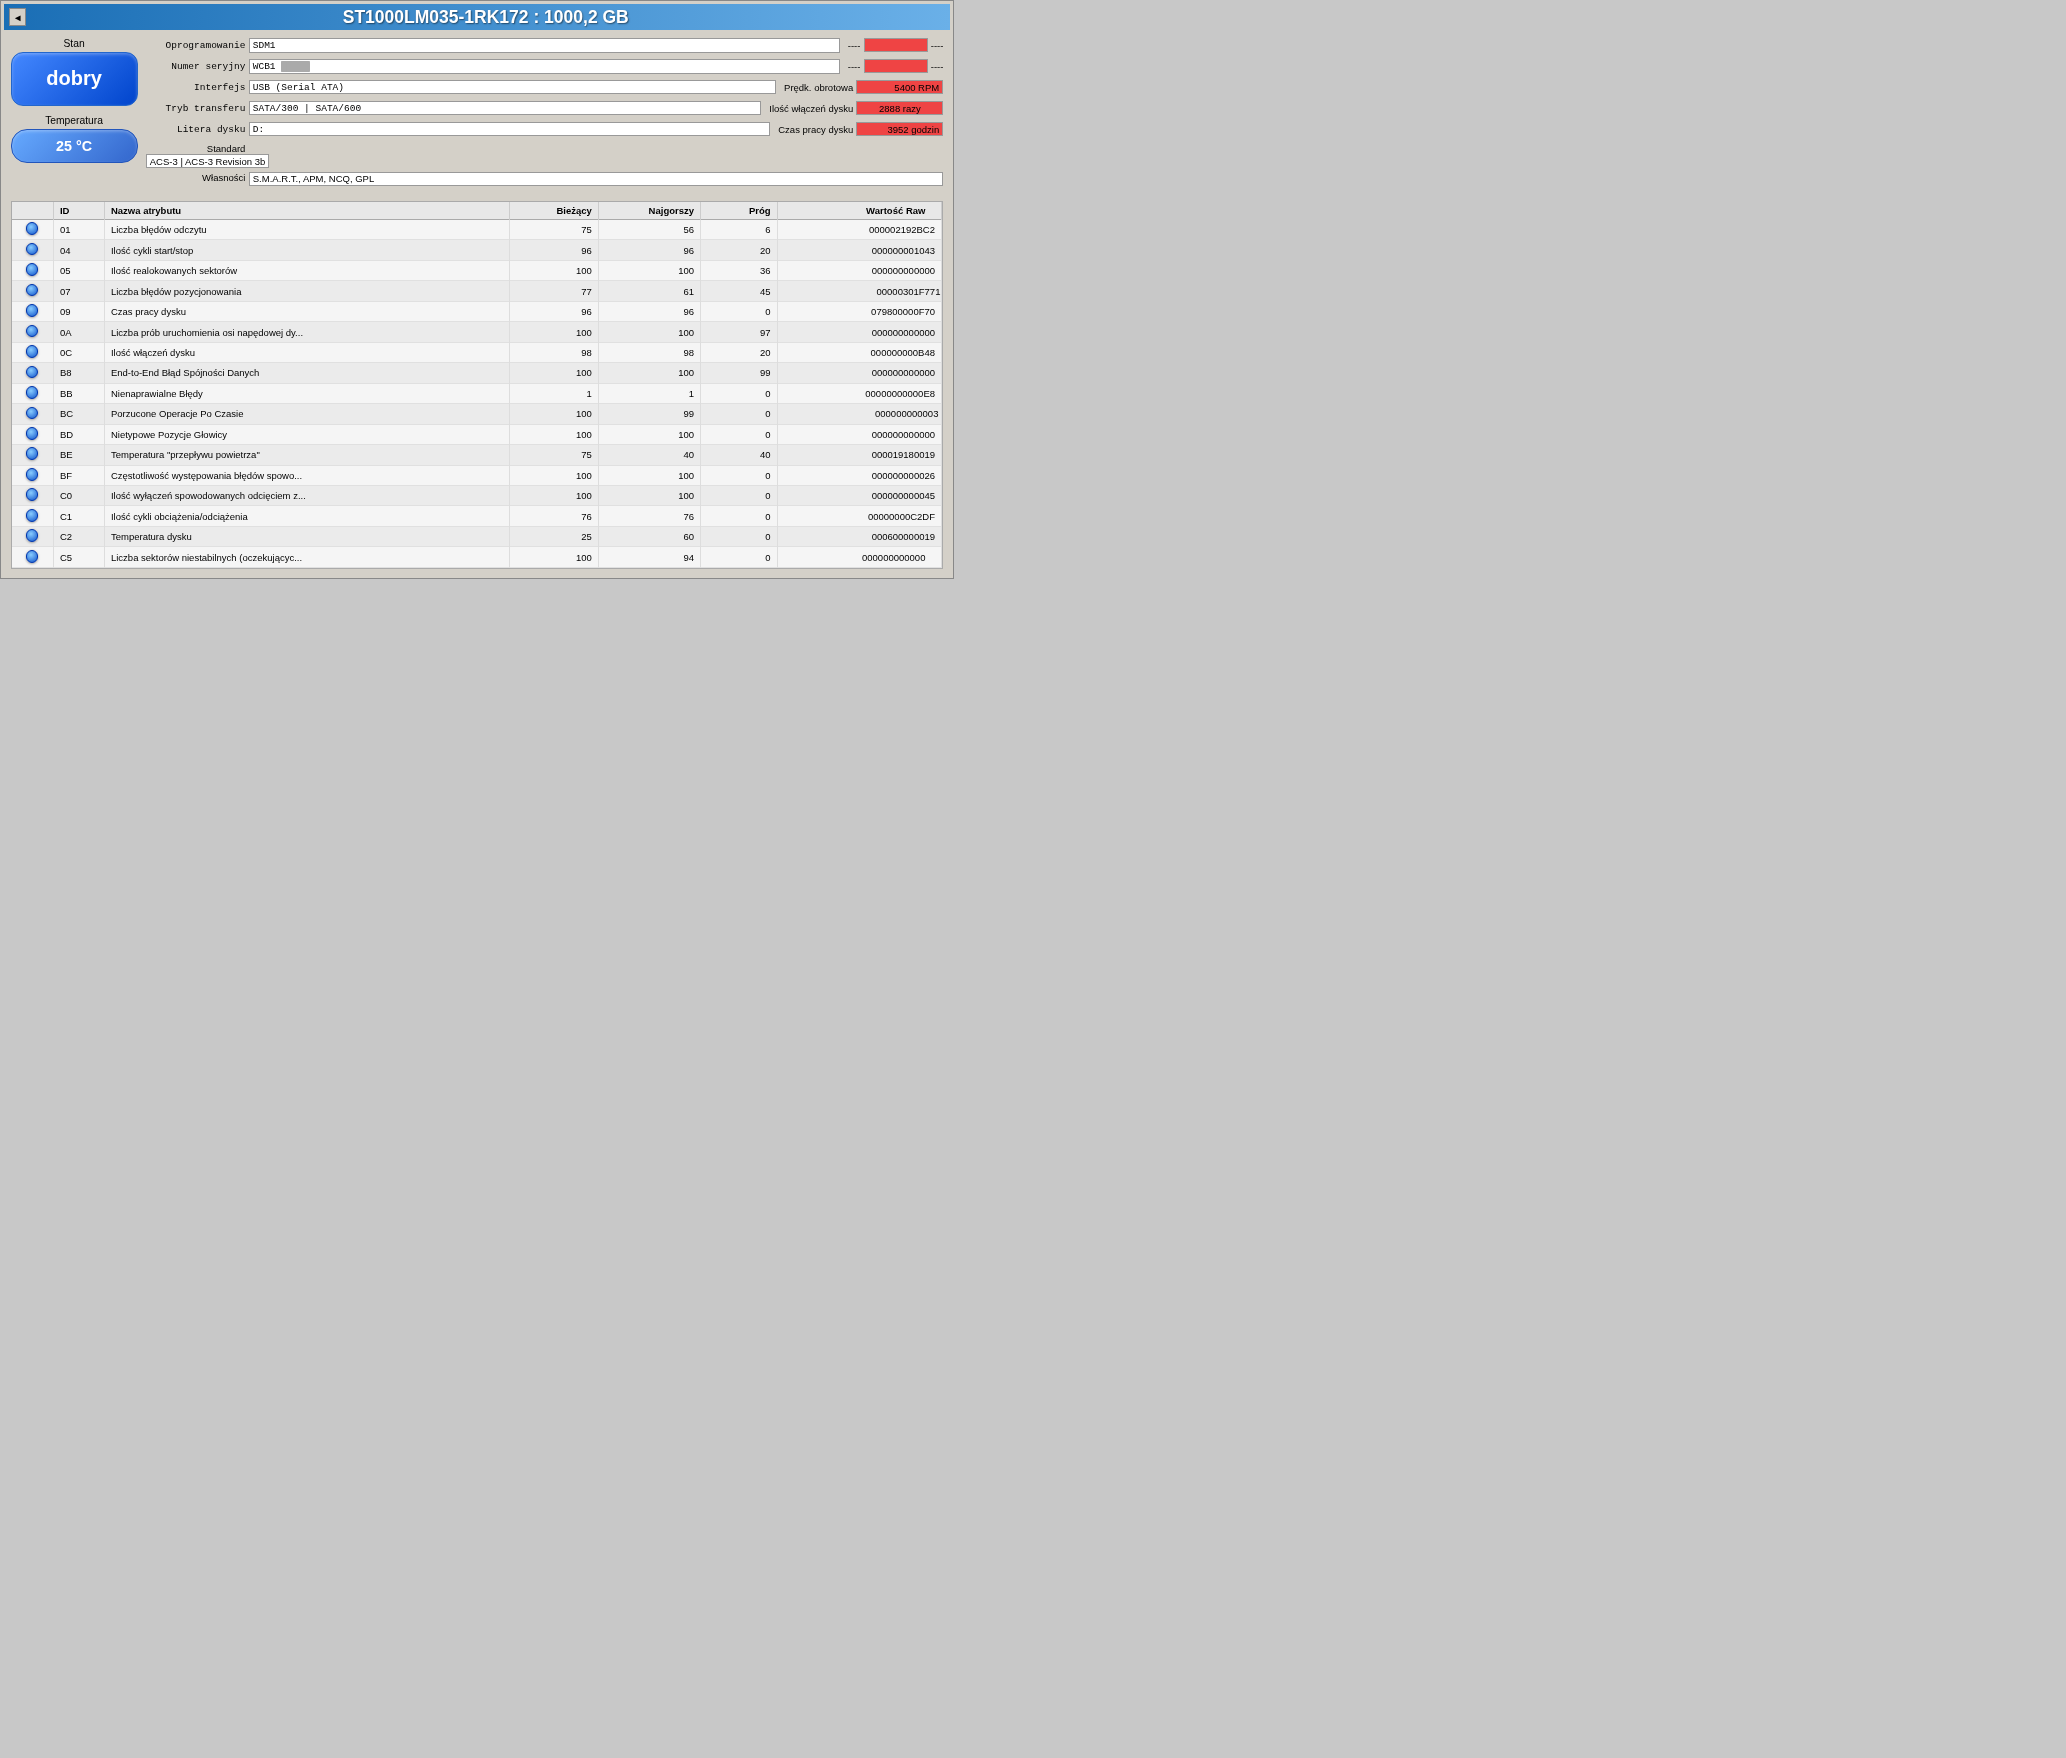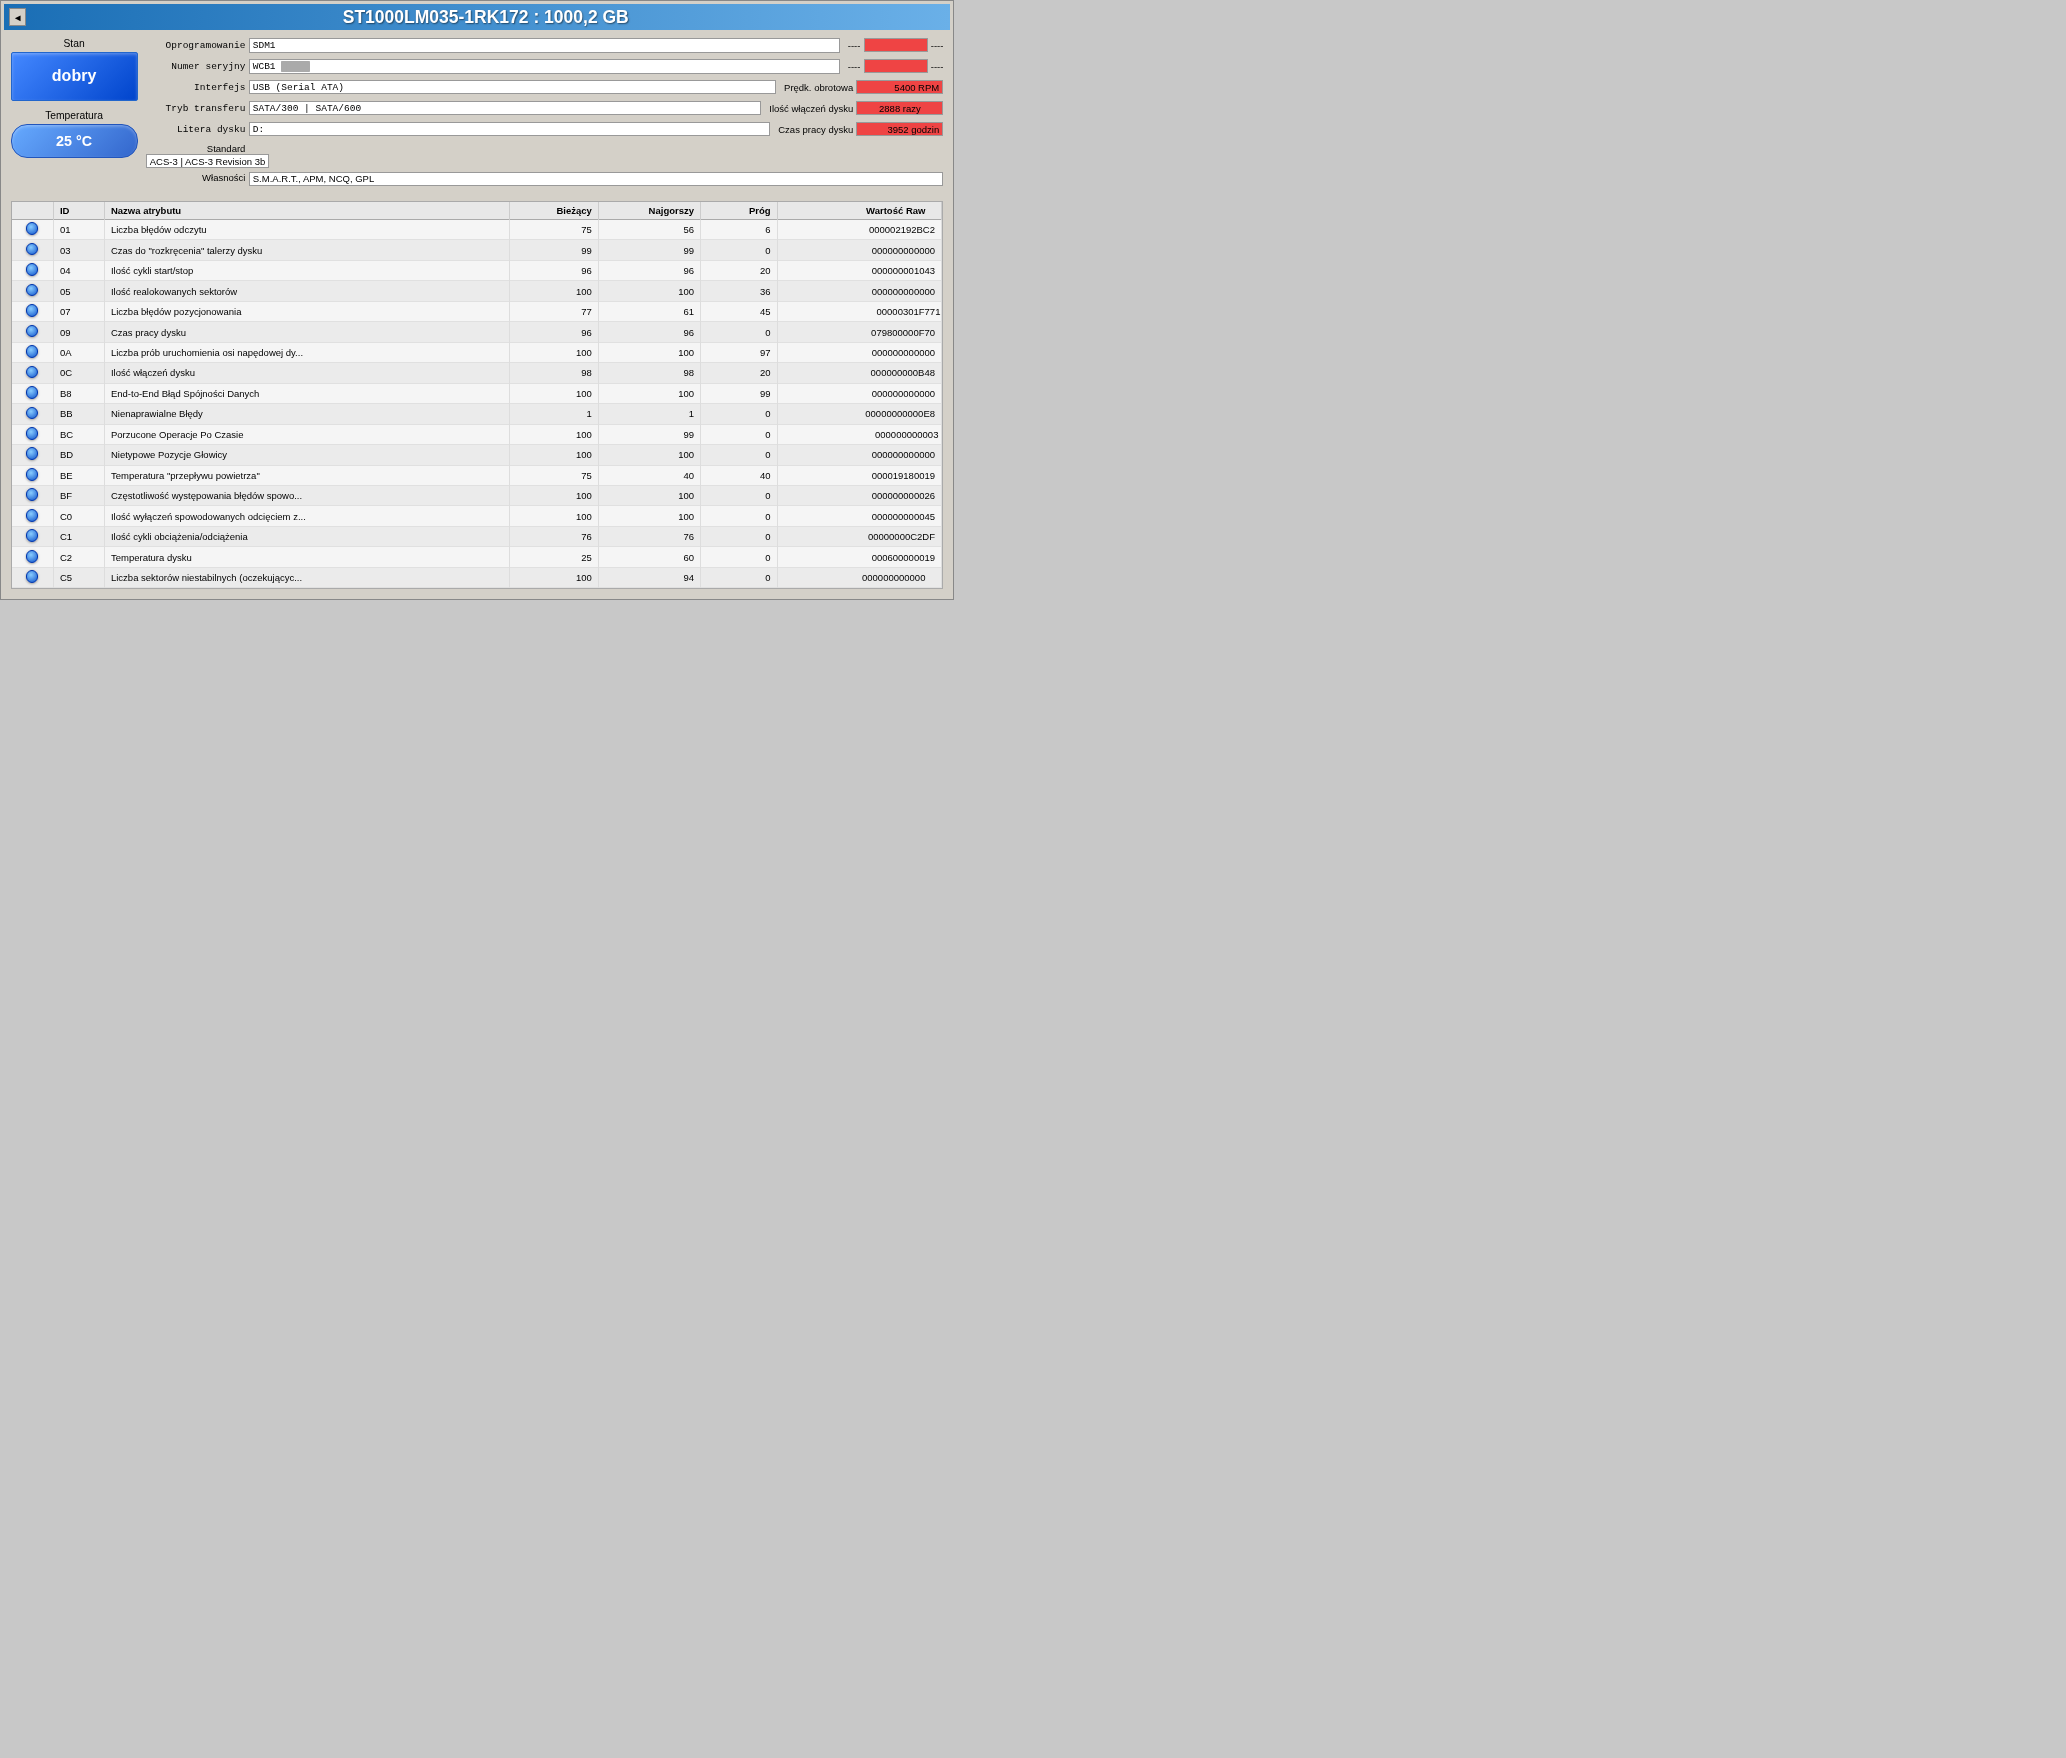--- a/index.html
+++ b/index.html
@@ -55,25 +55,25 @@
 
     .stan-label {
       text-align: center;
       font-size: 10.3px;
       margin-bottom: 3.2px;
     }
 
     .status-box {
       background: linear-gradient(135deg, #4488ff, #0044cc);
       border: 1.6px solid #2266cc;
-      border-radius: 2px;
+      border-radius: 12px;
       text-align: center;
       padding: 14.3px 8px;
       color: white;
-      font-size: 16px;
+      font-size: 20px;
       font-weight: bold;
       margin-bottom: 9.5px;
       box-shadow: inset 0 1.6px 3.2px rgba(255,255,255,0.3);
     }
 
     .temp-label {
       text-align: center;
       font-size: 10.3px;
       margin-bottom: 3.2px;
     }
@@ -337,31 +337,20 @@
     <td class="col-name">Liczba błędów odczytu</td>
     <td class="col-cur right">75</td>
     <td class="col-worst right">56</td>
     <td class="col-thresh right">6</td>
     <td class="col-raw right" style="padding-right:6.4px;">000002192BC2</td>
   </tr>
               <tr>
     <td class="col-dot" style="text-align:center;">
       <span class="status-dot"></span>
     </td>
-    <td class="col-id">03</td>
-    <td class="col-name">Czas do "rozkręcenia" talerzy dysku</td>
-    <td class="col-cur right">99</td>
-    <td class="col-worst right">99</td>
-    <td class="col-thresh right">0</td>
-    <td class="col-raw right" style="padding-right:6.4px;">000000000000</td>
-  </tr>
-              <tr>
-    <td class="col-dot" style="text-align:center;">
-      <span class="status-dot"></span>
-    </td>
     <td class="col-id">04</td>
     <td class="col-name">Ilość cykli start/stop</td>
     <td class="col-cur right">96</td>
     <td class="col-worst right">96</td>
     <td class="col-thresh right">20</td>
     <td class="col-raw right" style="padding-right:6.4px;">000000001043</td>
   </tr>
               <tr>
     <td class="col-dot" style="text-align:center;">
       <span class="status-dot"></span>

